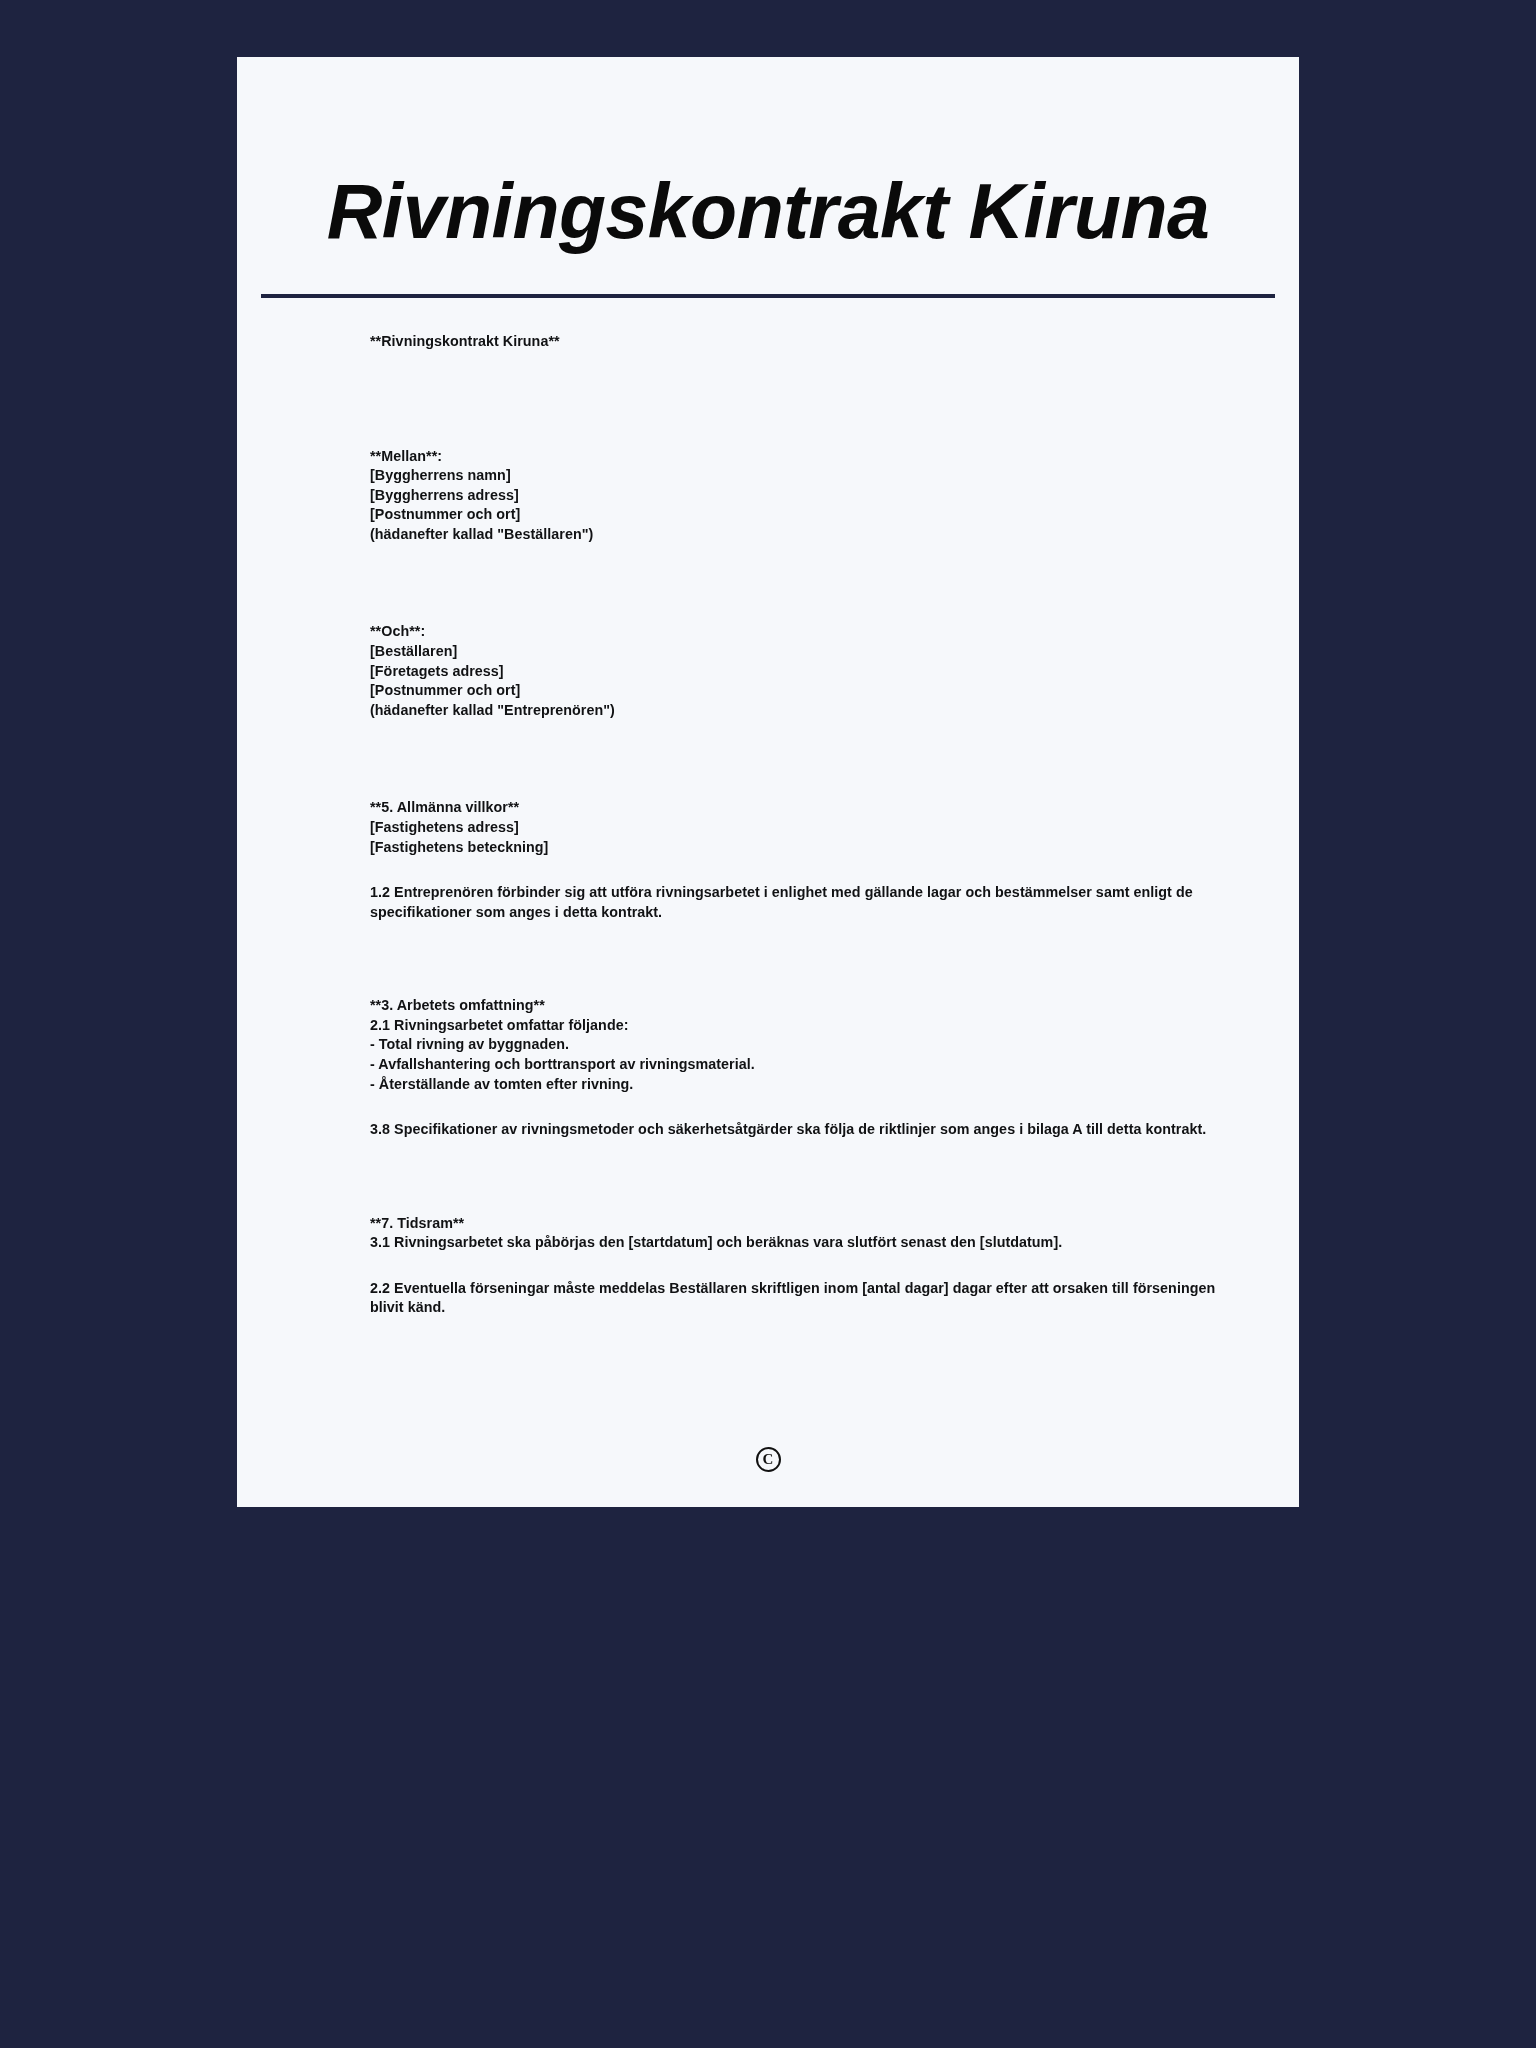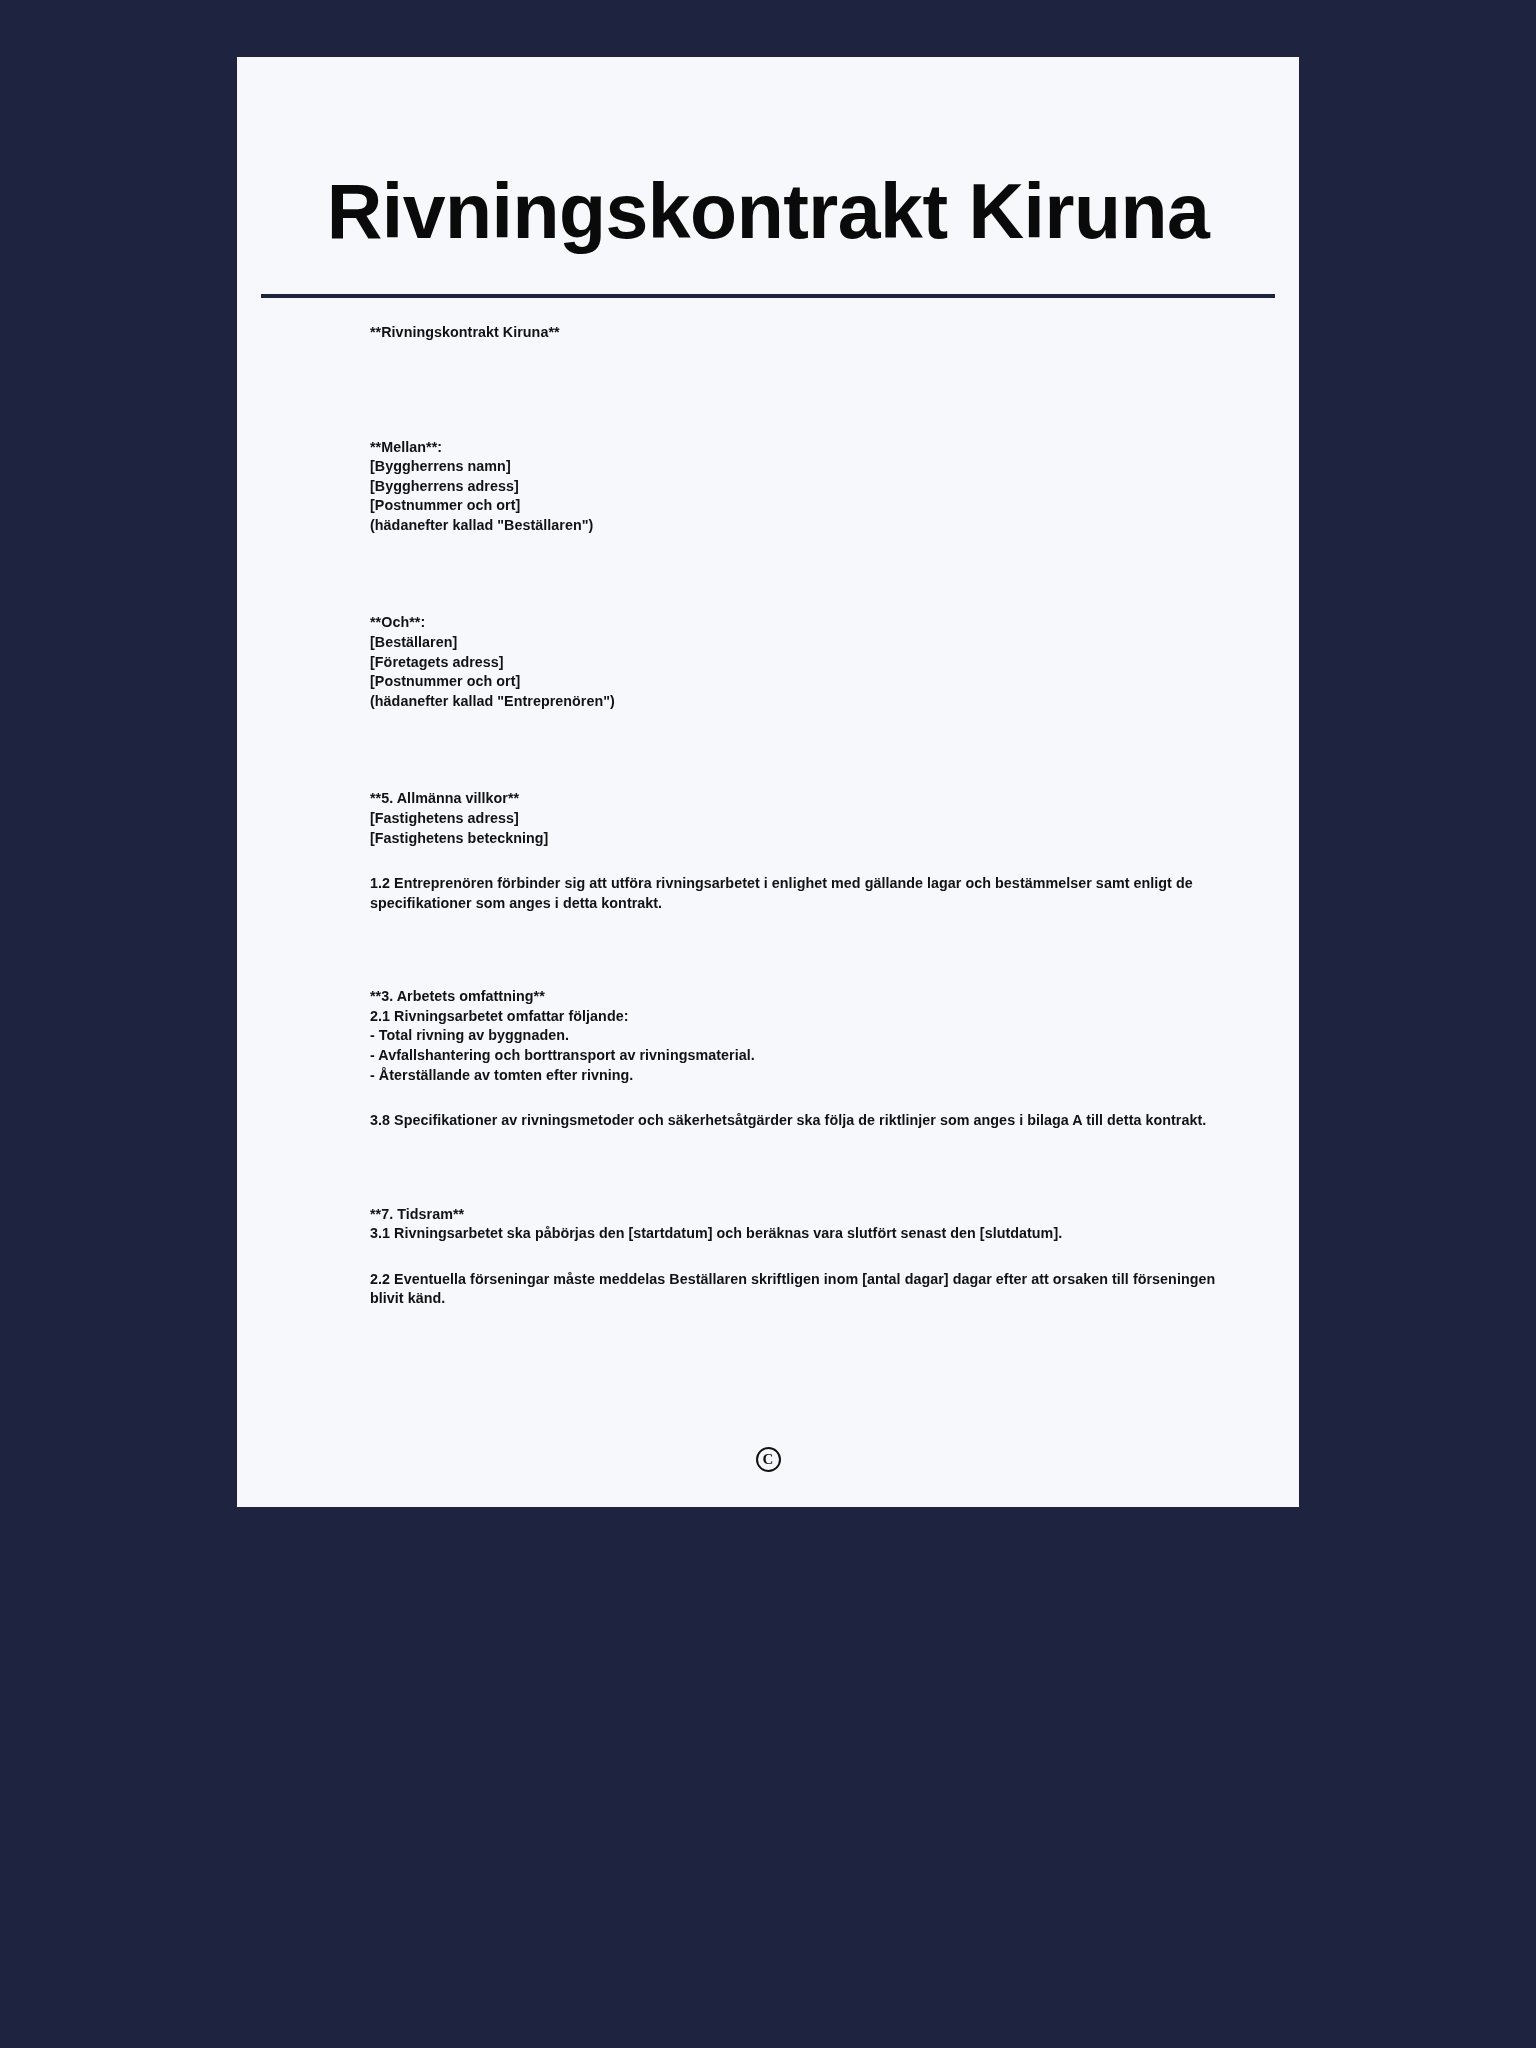--- a/index.html
+++ b/index.html
@@ -35,28 +35,29 @@
   .doc-title {
     font-size: 77px;
     font-weight: bold;
     color: #0a0a0a;
     text-align: center;
     letter-spacing: -0.5px;
     line-height: 1;
     margin: 0;
     padding: 116px 20px 0 20px;
     white-space: nowrap;
+    font-style: italic;
   }
   .title-rule {
     height: 4px;
     background: #1e2340;
     margin: 44px 24px 0 24px;
   }
   .body-area {
-    padding: 25px 70px 0 133px;
+    padding: 34px 70px 0 133px;
     flex: 1 1 auto;
   }
   .para {
     font-size: 14.3px;
     font-weight: bold;
     color: #111214;
     line-height: 1.37;
     margin: 0;
     letter-spacing: 0.05px;
   }

